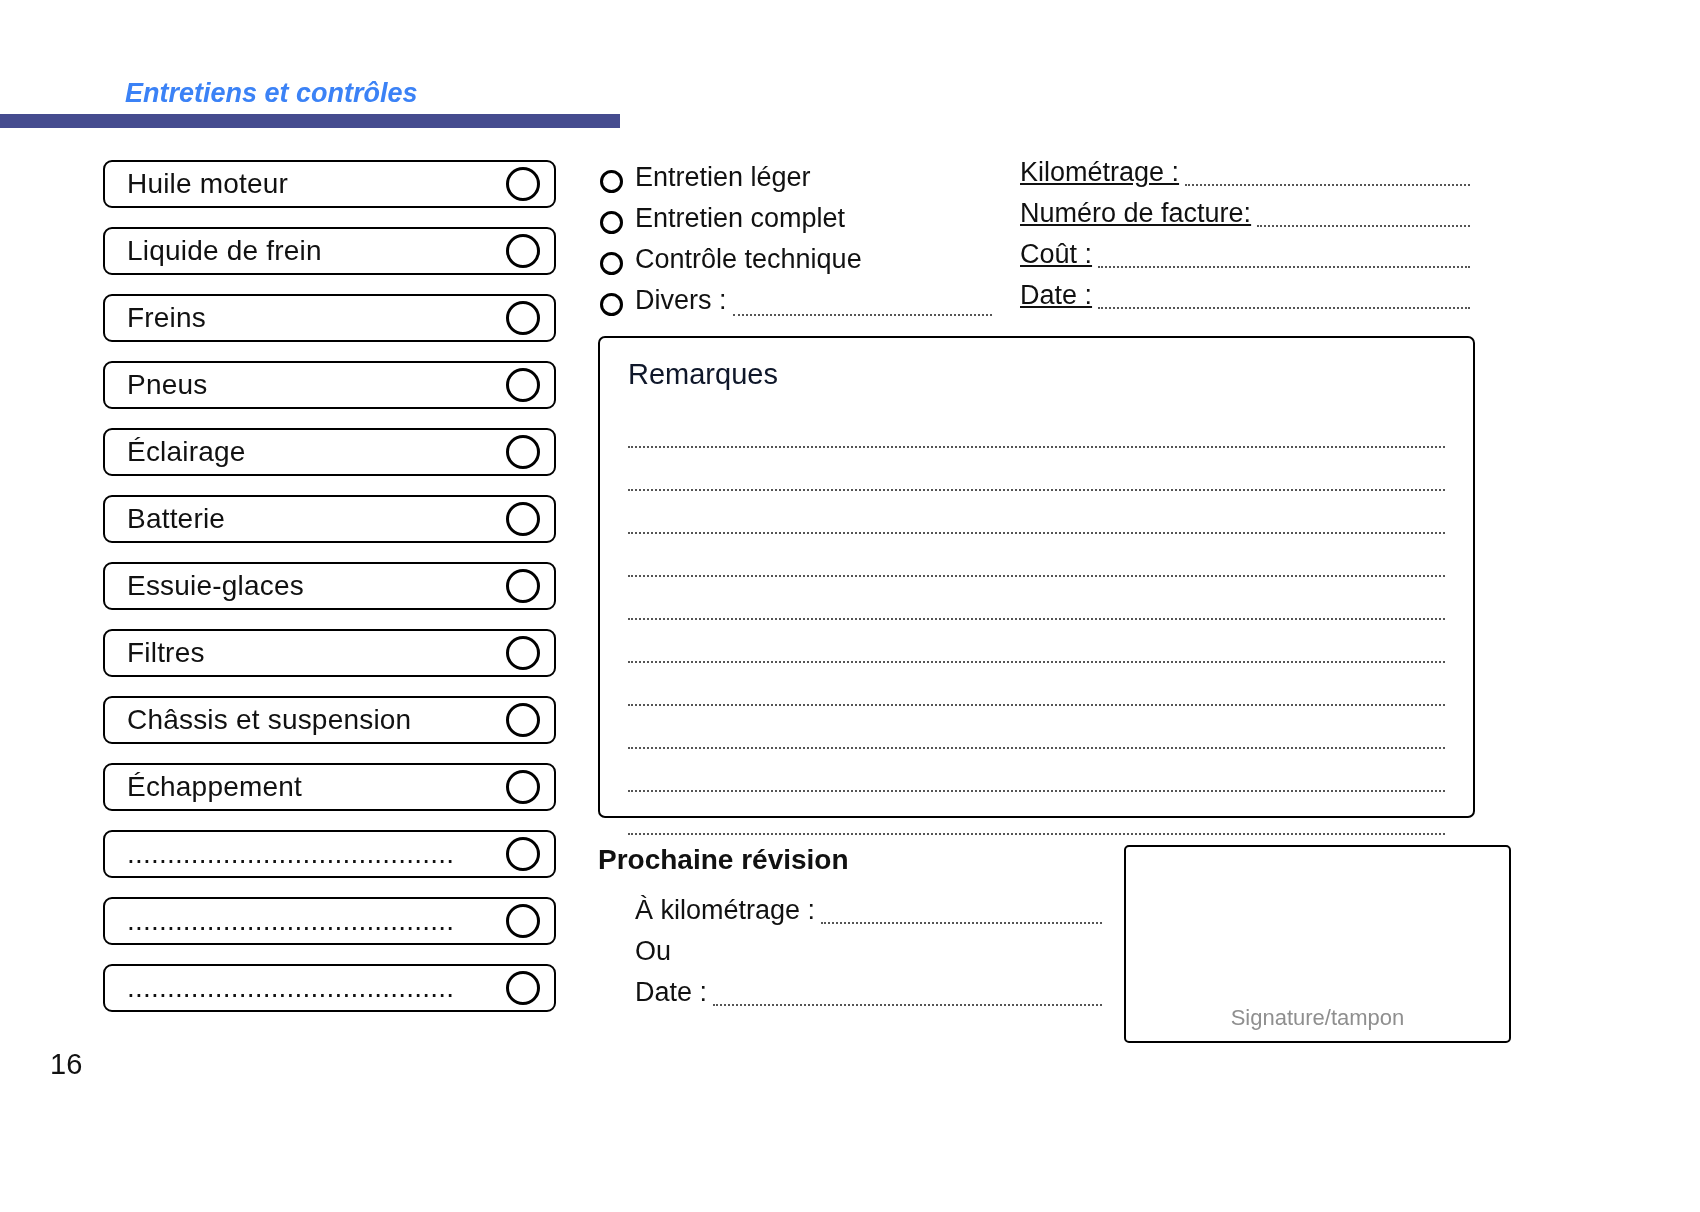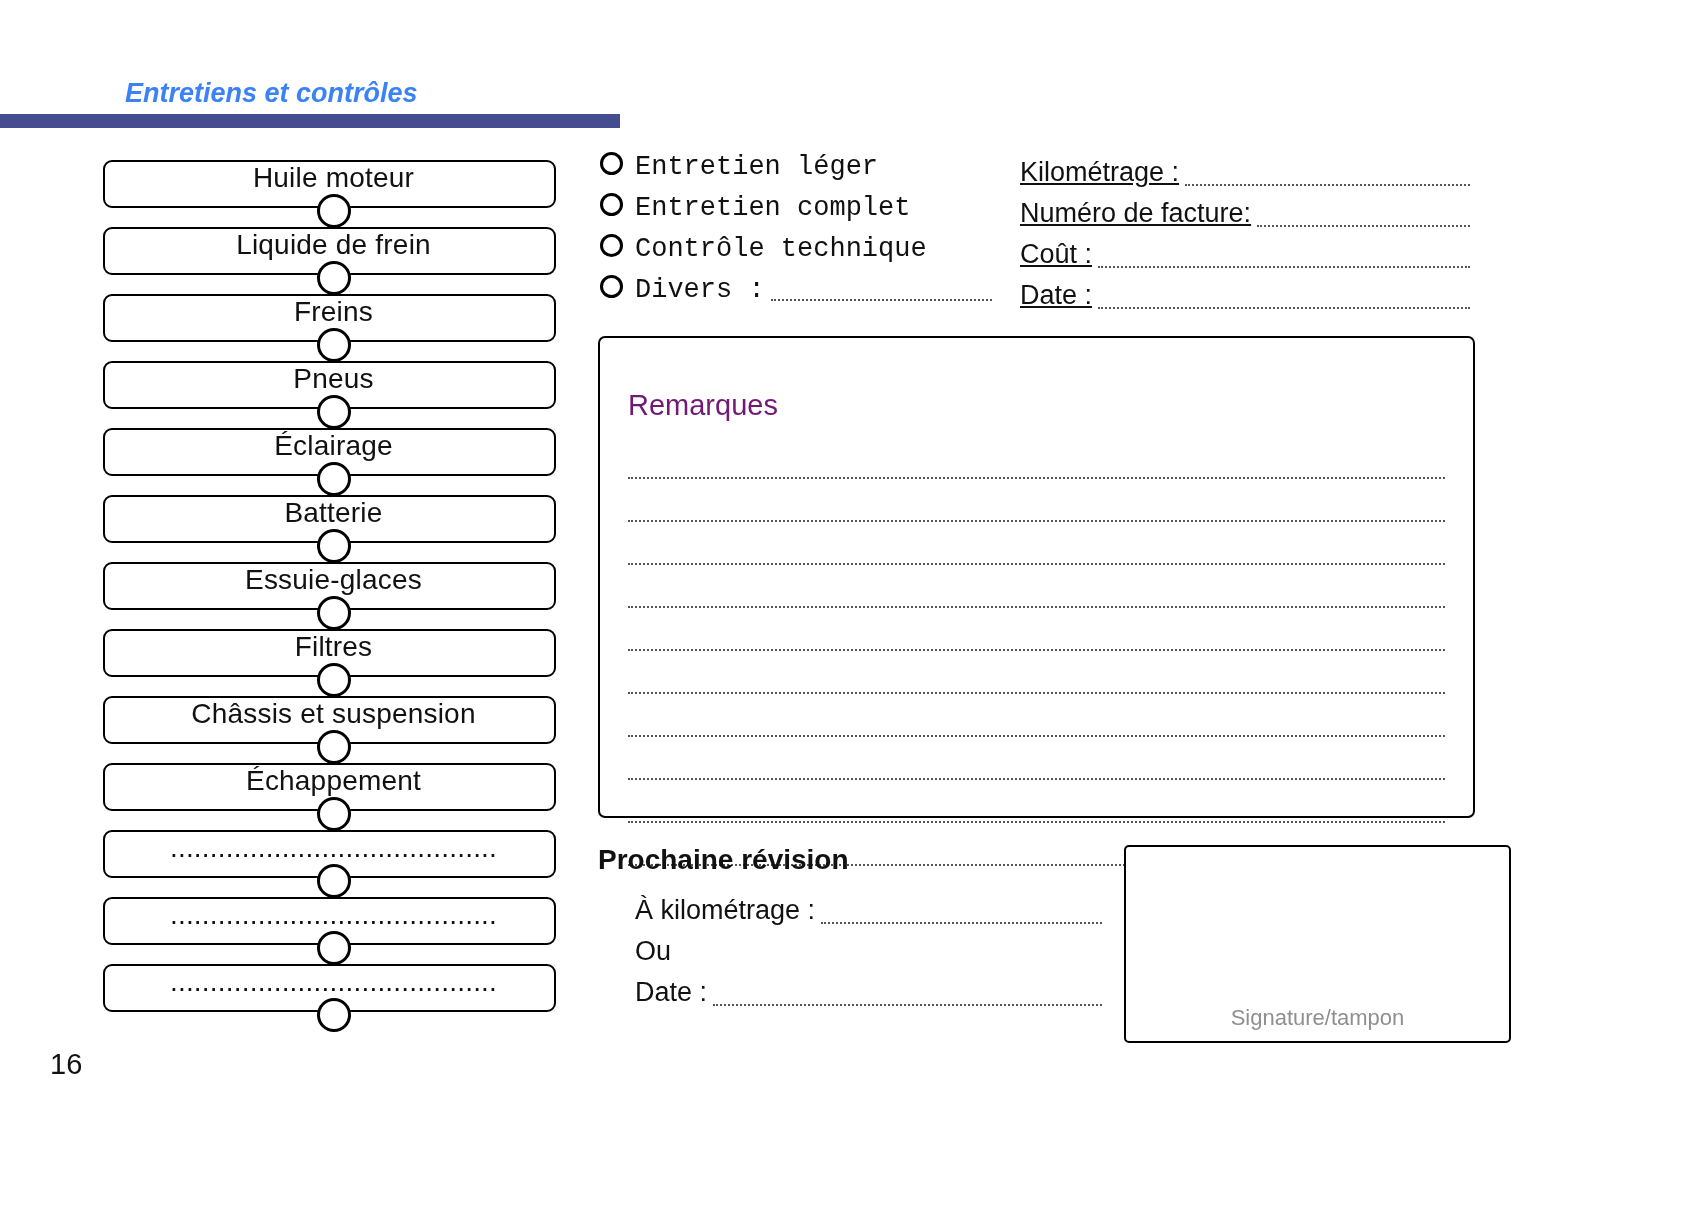--- a/index.html
+++ b/index.html
@@ -15,33 +15,33 @@
     position:absolute;left:0;top:114px;width:620px;height:14px;background:#454c8f;
   }
   
   .checklist{
     position:absolute;left:103px;top:160px;width:453px;
     display:flex;flex-direction:column;gap:19px;
   }
   .check-box{
     height:48px;border:2px solid #000;border-radius:9px;background:#fff;
     display:flex;align-items:center;justify-content:space-between;
-    padding:0 14px 0 22px;box-sizing:border-box;flex-direction:column;
+    padding:0 14px 0 22px;box-sizing:border-box;
   }
   .check-label{font-size:28px;white-space:nowrap;letter-spacing:.2px;}
   .check-circle{
     width:34px;height:34px;border:3px solid #000;border-radius:50%;
     box-sizing:border-box;flex:none;background:#fff;
   }
   
   .service-type{
     position:absolute;left:600px;top:152px;width:392px;
     display:flex;flex-direction:column;
   }
-  .radio-row{height:41px;display:flex;align-items:flex-start;font-family:Liberation Mono, monospace;}
+  .radio-row{height:41px;display:flex;align-items:flex-end;}
   .radio-circle{
     width:23px;height:23px;border:3px solid #000;border-radius:50%;
     box-sizing:border-box;flex:none;margin-right:12px;background:#fff;
   }
   .radio-label{font-size:27px;white-space:nowrap;}
   
   .dotted-fill{
     flex:1;height:24px;margin-left:6px;
     border-bottom:2px dotted #555;
   }
@@ -51,21 +51,21 @@
     display:flex;flex-direction:column;
   }
   .field-row{height:41px;display:flex;align-items:center;text-decoration:underline;}
   .field-label{font-size:27px;white-space:nowrap;}
   
   .remarks-box{
     position:absolute;left:598px;top:336px;width:877px;height:482px;
     border:2px solid #000;border-radius:7px;box-sizing:border-box;
     padding:20px 28px 0 28px;background:#fff;
   }
-  .remarks-title{font-size:29px;color:#701a75;margin-top:31px;}
+  .remarks-title{font-size:29px;color:#0f172a;}
   .remarks-lines{margin-top:14px;}
   .remark-line{height:41px;border-bottom:2px dotted #555;}
   
   .next-service-title{
     position:absolute;left:598px;top:844px;font-size:28px;font-weight:bold;
   }
   .next-service-fields{
     position:absolute;left:598px;top:890px;width:467px;
     display:flex;flex-direction:column;margin-left:37px;
   }

